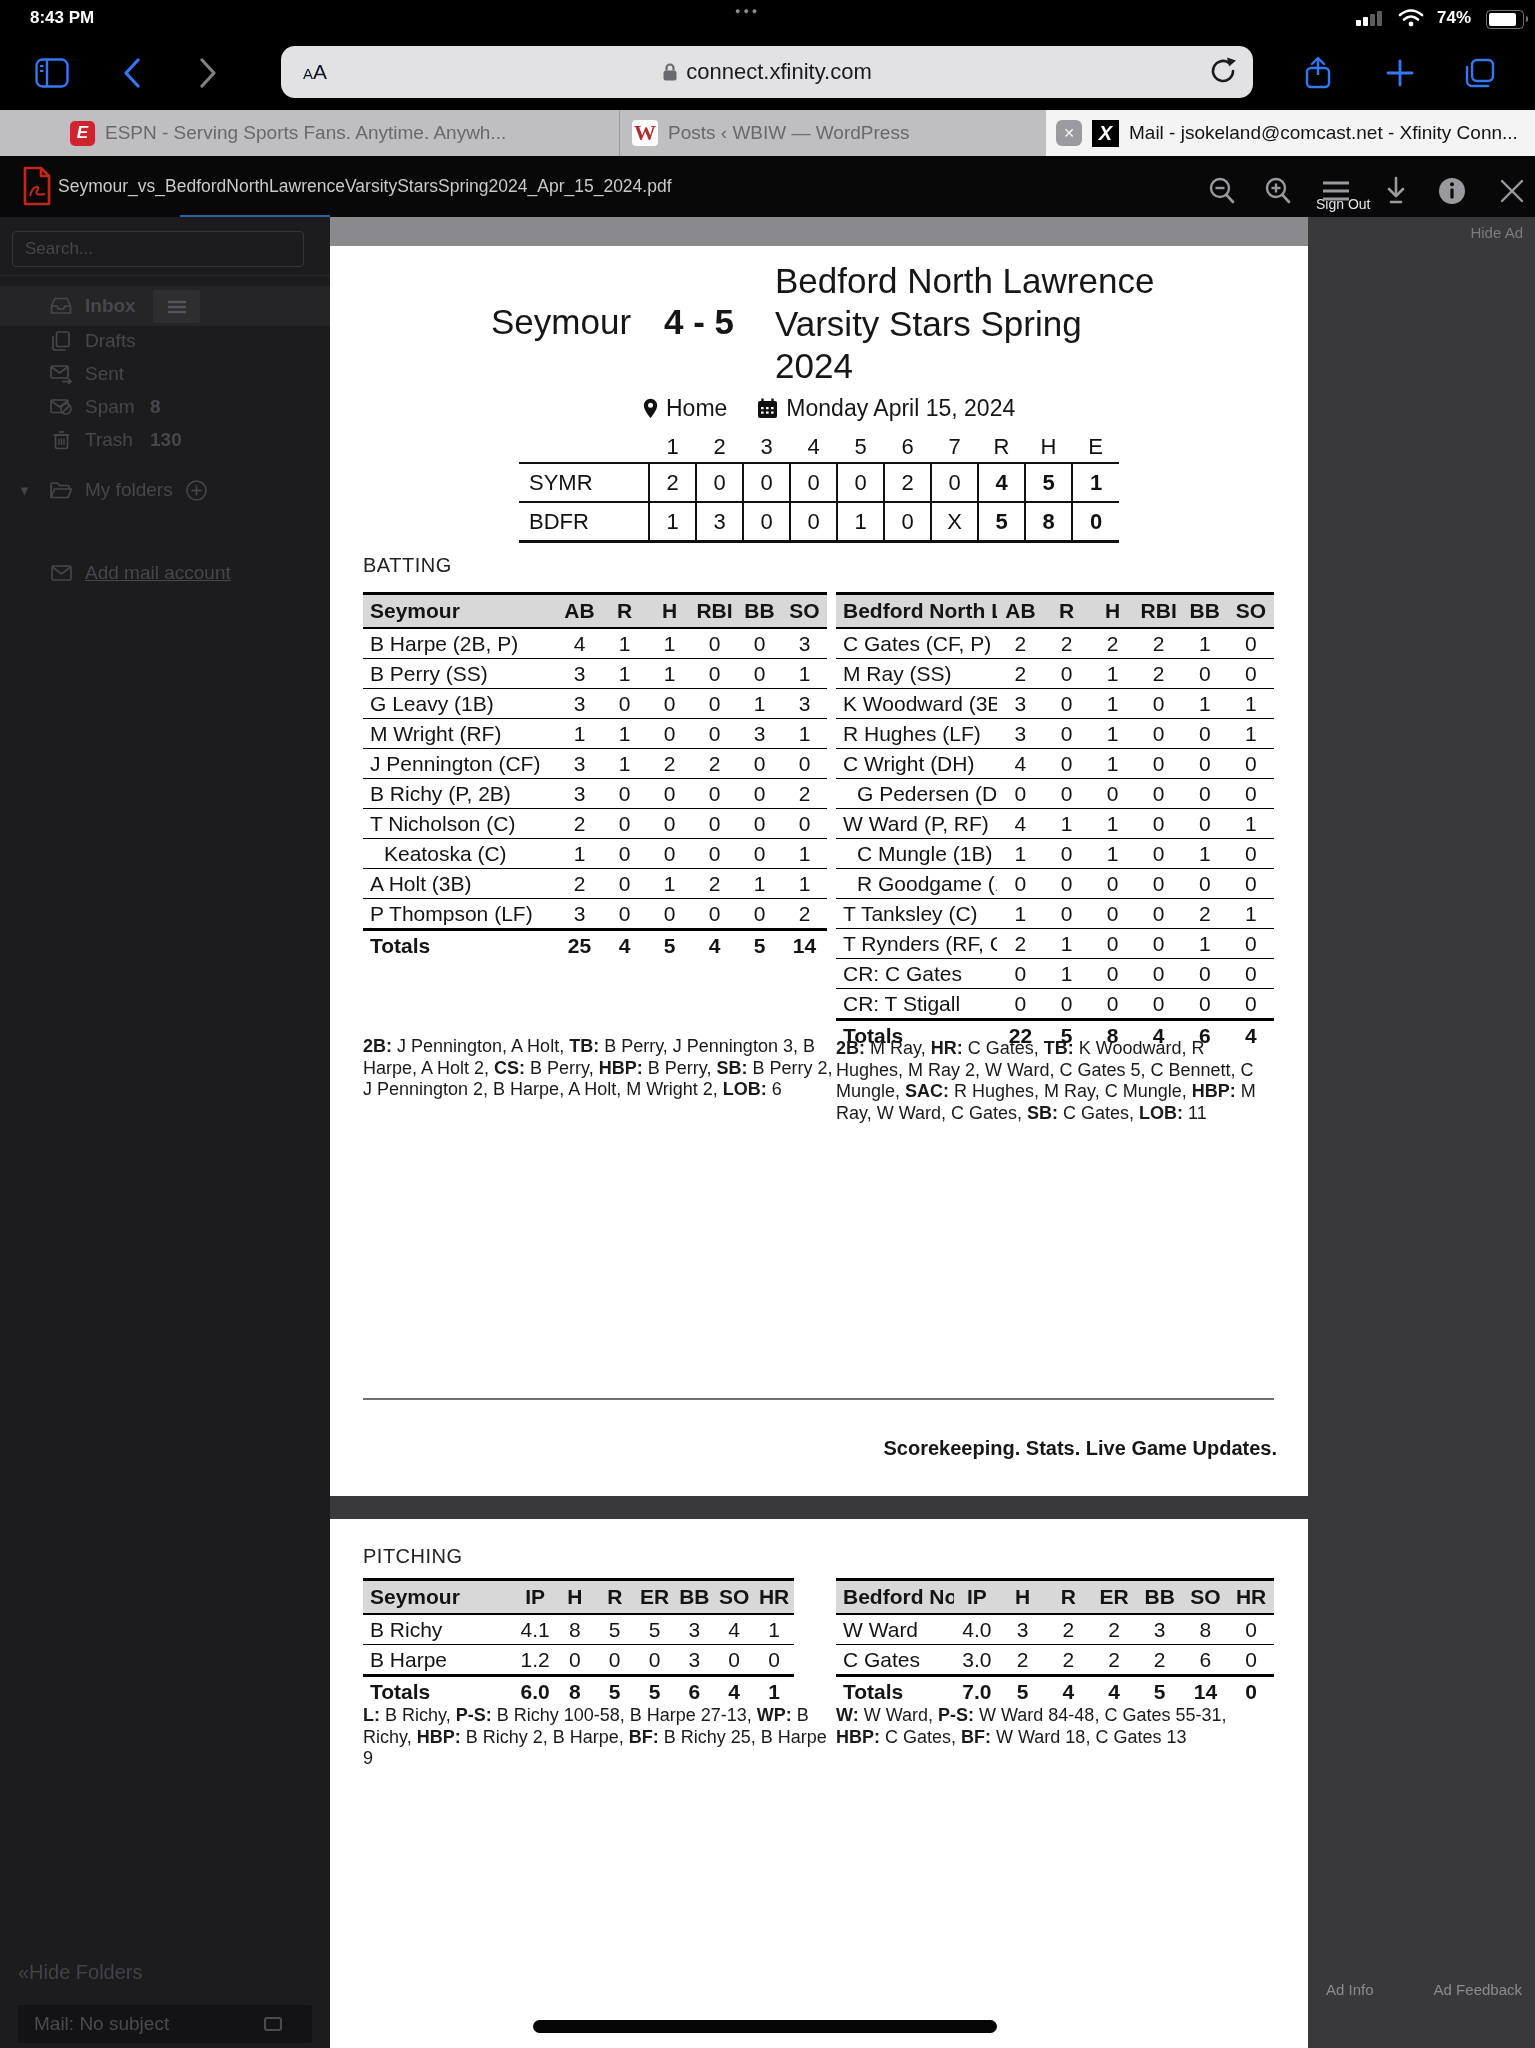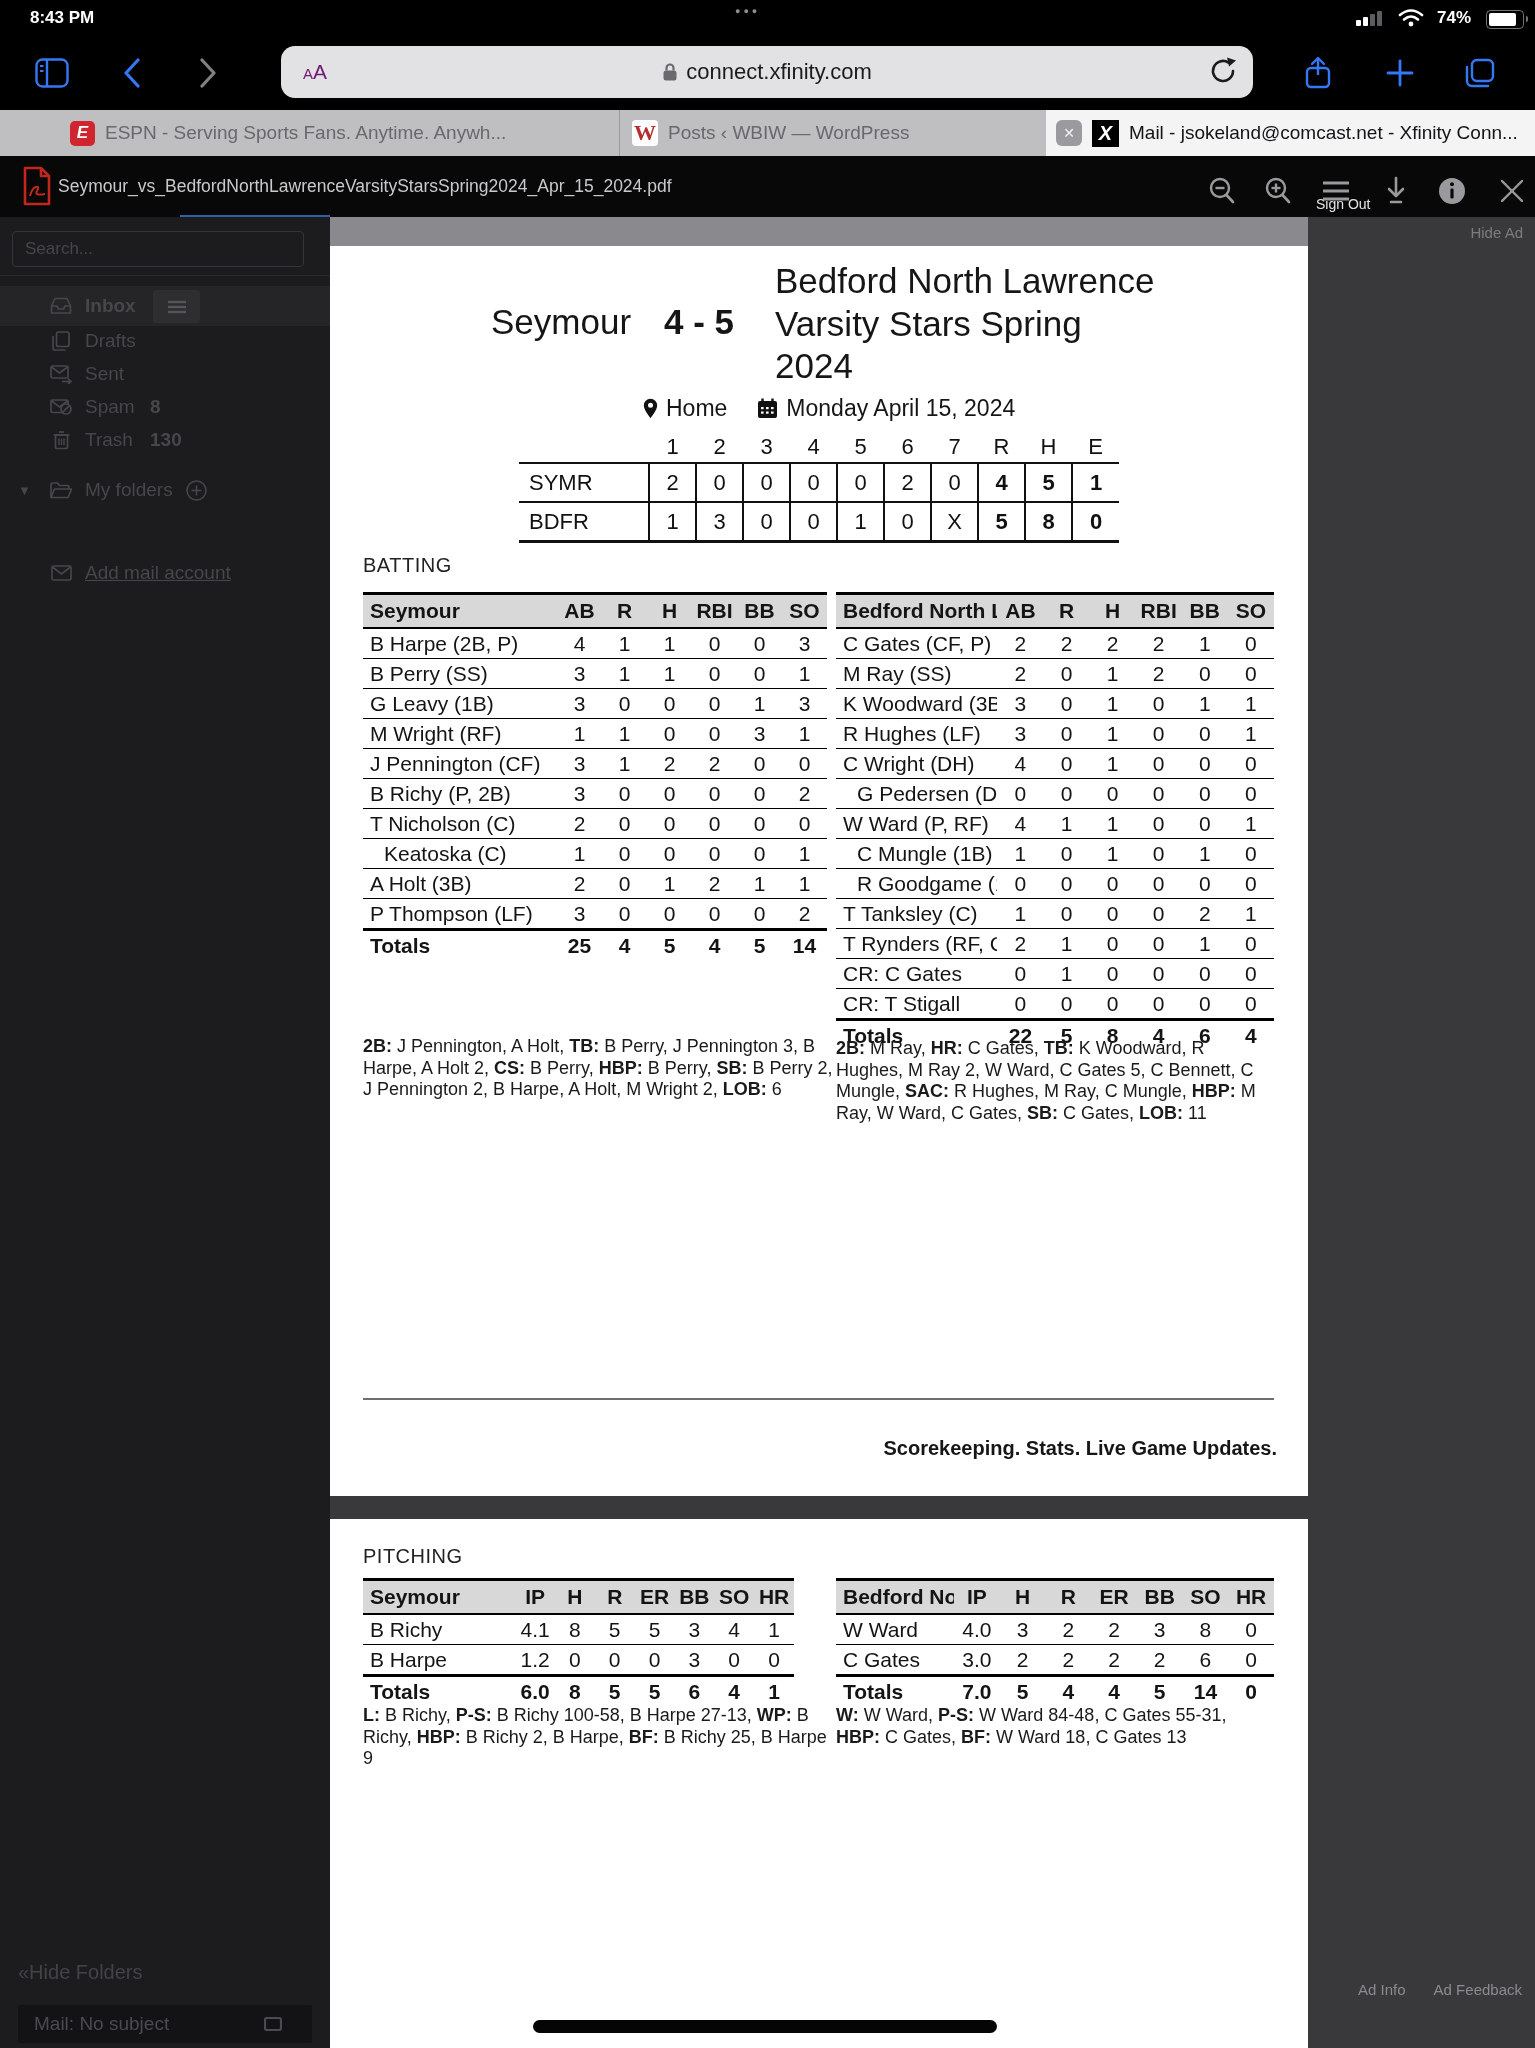--- a/index.html
+++ b/index.html
@@ -18,21 +18,21 @@
   .cell-bars i.dim{background:#5b5b60;}
   .batt{left:1486px;top:10px;width:36px;height:17px;border:1.5px solid rgba(255,255,255,.45);border-radius:4.5px;}
   .batt .fill{position:absolute;left:2px;top:2px;bottom:2px;width:74%;background:#fff;border-radius:2px;}
   .batt .nub{position:absolute;right:-5px;top:4.5px;width:2.5px;height:6px;background:rgba(255,255,255,.45);border-radius:0 2px 2px 0;}
 
   
   .nav-bar{left:0;top:37px;width:1535px;height:73px;background:#000;}
   .nav-ic{top:14px;width:44px;height:44px;display:flex;align-items:center;justify-content:center;}
   .url-pill{left:281px;top:9px;width:972px;height:52px;background:#e2e2e5;border-radius:14px;
             display:flex;align-items:center;}
-  .aa{position:absolute;left:22px;color:#701a75;font-weight:500;}
+  .aa{position:absolute;left:22px;color:#0f172a;font-weight:500;}
   .aa .s{font-size:15px;}.aa .l{font-size:21px;}
   .url-center{margin:0 auto;display:flex;align-items:center;gap:8px;color:#1b1b1d;font-size:22px;}
   .reload{position:absolute;right:16px;top:10px;}
 
   
   .tab-bar{left:0;top:110px;width:1535px;height:46px;background:#bfbfc2;display:flex;}
   .tab{height:46px;display:flex;align-items:center;gap:10px;box-sizing:border-box;overflow:hidden;}
   .tab .lbl{font-size:19px;color:#68686d;white-space:nowrap;}
   .tab1{width:620px;padding-left:70px;border-right:1px solid #9b9b9f;}
   .tab2{width:426px;padding-left:12px;}
@@ -51,21 +51,21 @@
   .pdf-bar{left:0;top:156px;width:1535px;height:61px;background:#080809;}
   .pdf-name{position:absolute;left:58px;top:20px;font-size:17.5px;color:#c9c9cb;white-space:nowrap;}
   .signout{position:absolute;left:1316px;top:40px;font-size:14px;color:#e5e5e5;}
   .pb-ic{position:absolute;top:174px;width:36px;height:34px;display:flex;align-items:center;justify-content:center;}
   .blue-strip{left:180px;top:215px;width:150px;height:6px;background:#2e62a6;}
 
   
   .backdrop{left:330px;top:217px;width:1205px;height:1831px;background:#39393b;}
   .gray-band{left:330px;top:217px;width:978px;height:29px;background:#8a8a8e;}
   .hide-ad{right:12px;top:224px;font-size:15px;color:#7c7c80;}
-  .ad-info{left:1326px;top:1981px;font-size:15px;color:#8b8b90;margin-left:32px;}
+  .ad-info{left:1326px;top:1981px;font-size:15px;color:#8b8b90;}
   .ad-feedback{right:13px;top:1981px;font-size:15px;color:#8b8b90;}
   .home-ind{left:533px;top:2020px;width:464px;height:13px;border-radius:7px;background:#050505;z-index:30;}
 
   
   .sidebar{left:0;top:217px;width:330px;height:1831px;background:#1c1c1e;color:#46464c;font-size:19px;}
   .search-box{left:12px;top:14px;width:292px;height:36px;border:1px solid #34343a;border-radius:4px;
               box-sizing:border-box;display:flex;align-items:center;padding-left:12px;color:#45454b;font-size:17px;}
   .sb-div{left:0;top:58px;width:330px;height:1px;background:#2a2a2e;}
   .srow{left:0;width:330px;height:40px;display:flex;align-items:center;}
   .srow .ic{position:absolute;left:50px;width:22px;display:flex;justify-content:center;}

